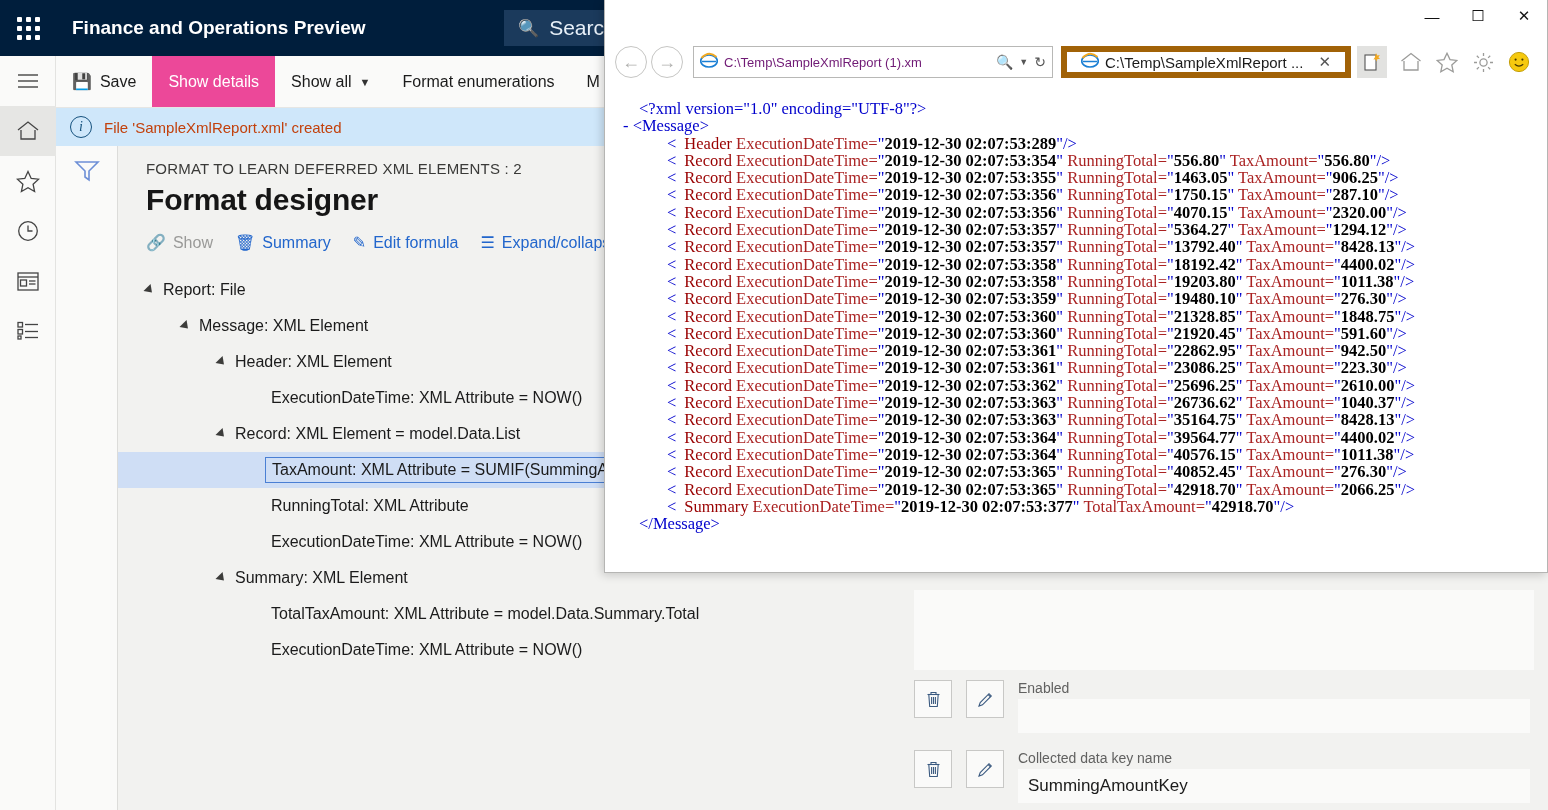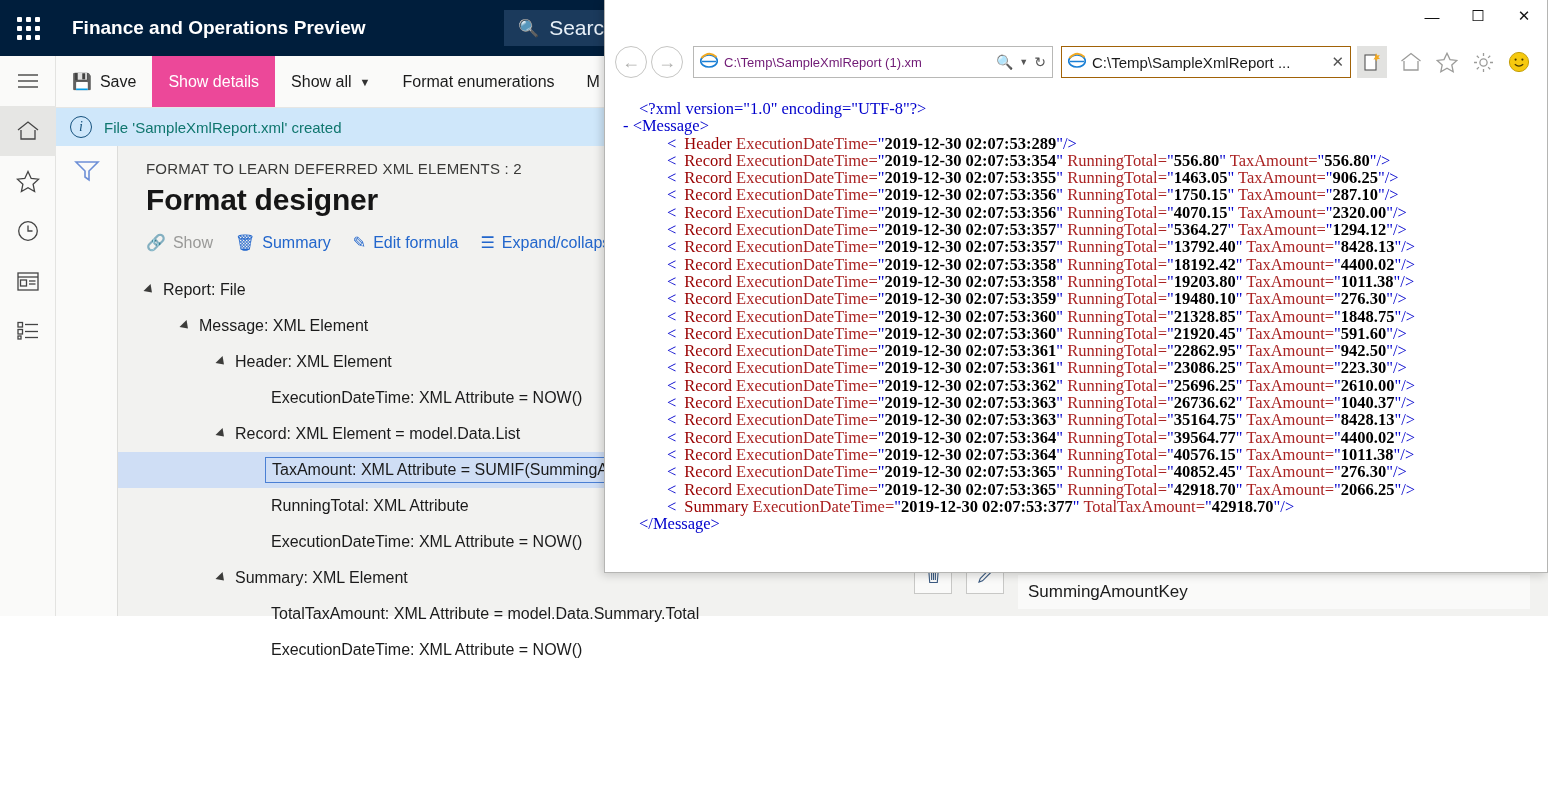--- a/index.html
+++ b/index.html
@@ -2,21 +2,21 @@
 <html><head>
 <meta charset="utf-8">
 <style>
   * { box-sizing: border-box; margin: 0; padding: 0; }
   html, body {
     width: 1548px; height: 810px;
     font-family: "Liberation Sans", sans-serif;
     overflow: hidden;
     background: #ffffff;
   }
-  #root { position: relative; width: 1548px; height: 616px; }
+  #root { position: relative; width: 1548px; height: 810px; }
 
   
   .d365 { position: absolute; inset: 0; background: #f2f2f0; }
 
   .d365-topbar {
     position: absolute; left: 0; top: 0; width: 1548px; height: 56px;
     background: #001e3c; display: flex; align-items: center;
   }
   .waffle {
     width: 56px; height: 56px; display: flex; align-items: center; justify-content: center;
@@ -64,21 +64,21 @@
   
   .msgbar {
     position: absolute; left: 56px; top: 108px; right: 0; height: 38px;
     background: #cfe7fa; display: flex; align-items: center; padding-left: 14px; gap: 12px;
   }
   .msg-icon {
     width: 22px; height: 22px; border-radius: 50%; border: 1.6px solid #16527e;
     color: #16527e; font-size: 14px; font-style: italic;
     display: flex; align-items: center; justify-content: center; font-family: "Liberation Serif", serif;
   }
-  .msg-text { font-size: 15px; color: #0f766e; }
+  .msg-text { font-size: 15px; color: #c2410c; }
 
   
   .filtercol {
     position: absolute; left: 56px; top: 146px; width: 62px; bottom: 0;
     background: #fafaf9; border-right: 1px solid #dcdcda;
   }
   .filter-ico { margin: 14px auto 0; width: 62px; display:flex; justify-content:center; cursor:pointer; }
 
   
   .designer {
@@ -149,22 +149,22 @@
     color: #b0b0ae; display: flex; align-items: center; justify-content: center;
     font-size: 18px; cursor: pointer; flex: none;
   }
   .addrbar {
     flex: none; width: 360px; height: 32px; border: 1px solid #b8b8b6; background: #fff;
     display: flex; align-items: center; padding: 0 6px; gap: 6px; margin-left: 6px; cursor: text;
   }
   .addr-text { font-size: 13px; color: #701a75; flex: 1; overflow: hidden; white-space: nowrap; }
   .addr-ico { color: #555; font-size: 14px; cursor: pointer; }
   .ie-tab {
-    width: 290px; height: 32px; border: 1px solid #a16207; background: #fff;
-    display: flex; align-items: center; padding: 0 6px; gap: 6px; margin-left: 4px; cursor: pointer;
+    width: 290px; height: 32px; border: 6px solid #a16207; background: #fff;
+    display: flex; align-items: center; padding: 0 14px; gap: 6px; margin-left: 4px; cursor: pointer;
   }
   .tab-text { font-size: 15px; color: #1b1b1b; flex: 1; overflow: hidden; white-space: nowrap; }
   .tab-x { font-size: 15px; color: #555; cursor: pointer; }
   .newtab {
     width: 30px; height: 32px; background: #e2e2e0; display: flex; align-items: center;
     justify-content: center; cursor: pointer; margin-left: 2px; flex: none;
   }
   .ie-tools { display: flex; align-items: center; gap: 8px; margin-left: 6px; }
   .tool { width: 28px; height: 28px; display: flex; align-items: center; justify-content: center; cursor: pointer; }
 

